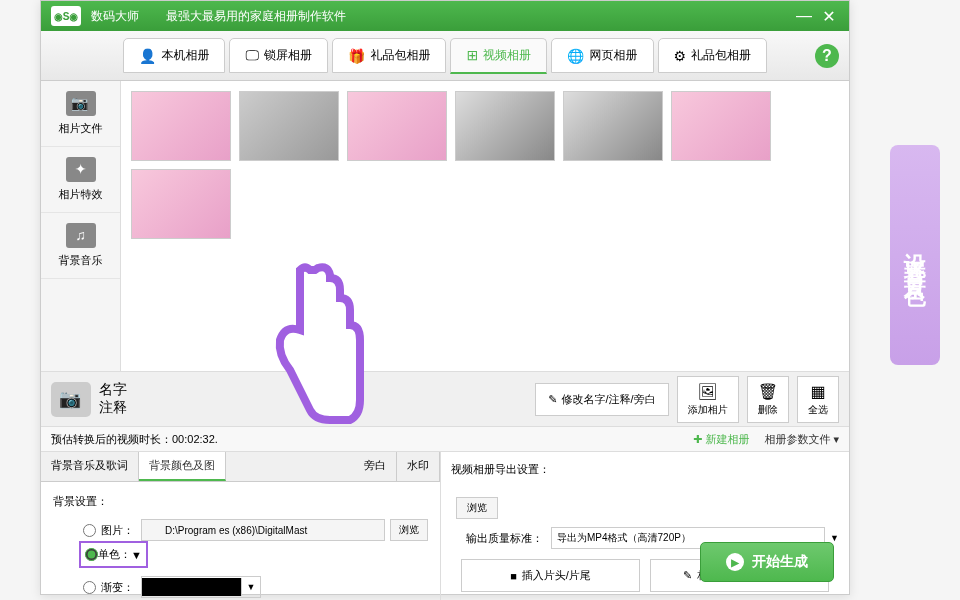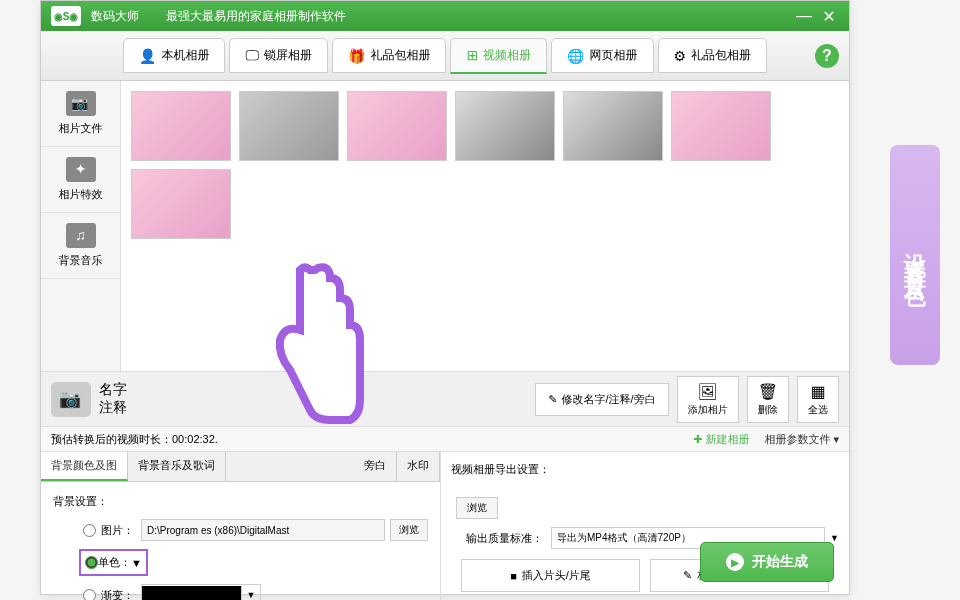--- a/index.html
+++ b/index.html
@@ -41,24 +41,24 @@
     .status-bar .link { color: #4eb84e; margin-left: 15px; cursor: pointer; display: flex; align-items: center; gap: 3px; }
     
     .bottom-area { display: flex; height: 200px; border-top: 1px solid #ddd; }
     .left-panel { width: 400px; border-right: 1px solid #ddd; }
     .sub-tabs { display: flex; background: #f0f0f0; border-bottom: 1px solid #ccc; font-size: 11px; }
     .sub-tabs .st { padding: 6px 10px; cursor: pointer; border-right: 1px solid #ccc; }
     .sub-tabs .st.active { background: #fff; border-bottom: 2px solid #4eb84e; color: #333; }
     
     .panel-content { padding: 12px; font-size: 11px; }
     .panel-content .section-label { margin-bottom: 10px; }
-    .radio-row { display: flex; align-items: center; margin-bottom: 8px; padding-left: 30px; }
+    .radio-row { display: flex; align-items: center; margin-bottom: 0; padding-left: 30px; }
     .radio-row input[type="radio"] { margin-right: 5px; }
     .radio-row .label { width: 40px; }
-    .radio-row .field { flex: 1; height: 22px; border: 1px solid #ccc; background: #f5f5f5; padding: 0 5px; font-size: 10px; line-height: 22px; overflow: hidden; white-space: nowrap; }
+    .radio-row .field { flex: 1; height: 22px; border: 1px solid #ccc; background: #f5f5f5; padding: 0 23px; font-size: 10px; line-height: 22px; overflow: hidden; white-space: nowrap; }
     .radio-row .color-sel { width: 60px; height: 22px; border: 1px solid #ccc; display: flex; align-items: center; }
     .radio-row .color-box { width: 40px; height: 18px; background: #fff; border-right: 1px solid #ccc; }
     .radio-row .color-box.black { background: #000; }
     .radio-row .dd { width: 18px; text-align: center; font-size: 9px; }
     .radio-row .browse { margin-left: 5px; padding: 3px 8px; border: 1px solid #ccc; background: #f5f5f5; cursor: pointer; font-size: 10px; }
     .highlight-box { border: 2px solid #a060e0; padding: 4px; margin-left: 26px; display: inline-flex; align-items: center; }
     
     .right-panel { flex: 1; padding: 10px; font-size: 11px; }
     .right-panel .section-title { margin-bottom: 20px; }
     .form-row { display: flex; align-items: center; margin-bottom: 8px; }
@@ -173,22 +173,22 @@
       </span>
     <span class="link" style="color:#333">
         <span>相册参数文件</span>
         <span>▾</span>
       </span>
   </div>
 
   <div class="bottom-area">
     <div class="left-panel">
       <div class="sub-tabs">
+        <div class="st">背景音乐及歌词</div>
         <div class="st active">背景颜色及图</div>
-        <div class="st">背景音乐及歌词</div>
         <div style="flex:1"></div>
         <div class="st">旁白</div>
         <div class="st">水印</div>
       </div>
       <div class="panel-content">
         <div class="section-label">背景设置：</div>
         <div class="radio-row">
           <input type="radio" name="bg" style="">
           <span class="label">图片：</span>
           <div class="field">D:\Program    es (x86)\DigitalMast</div>

